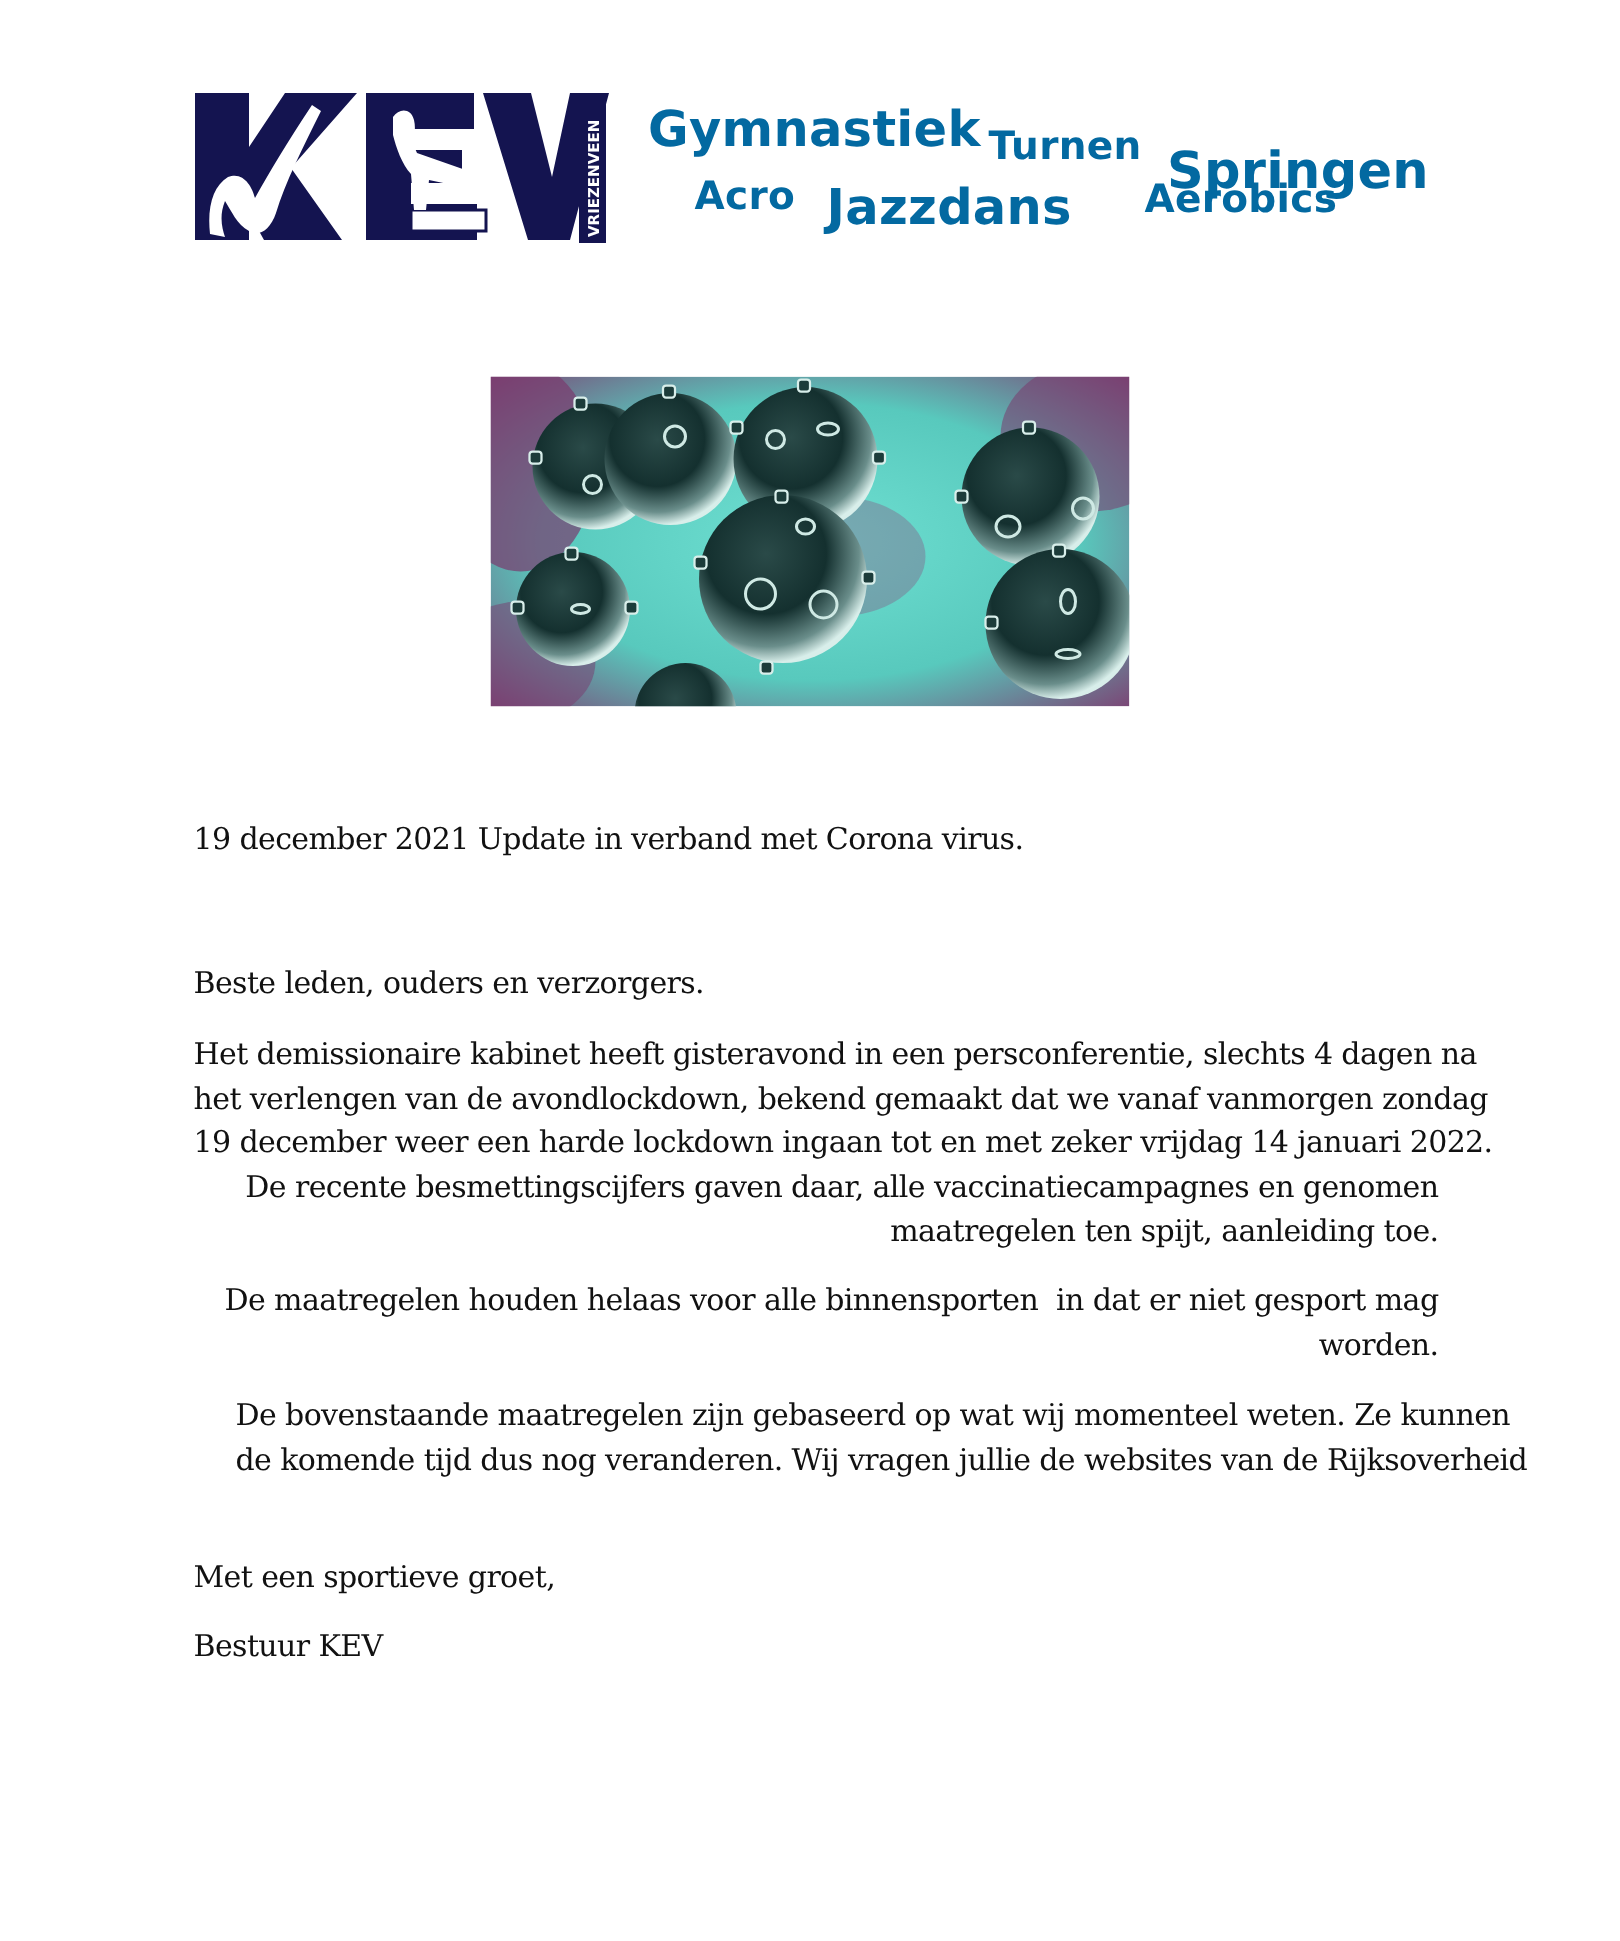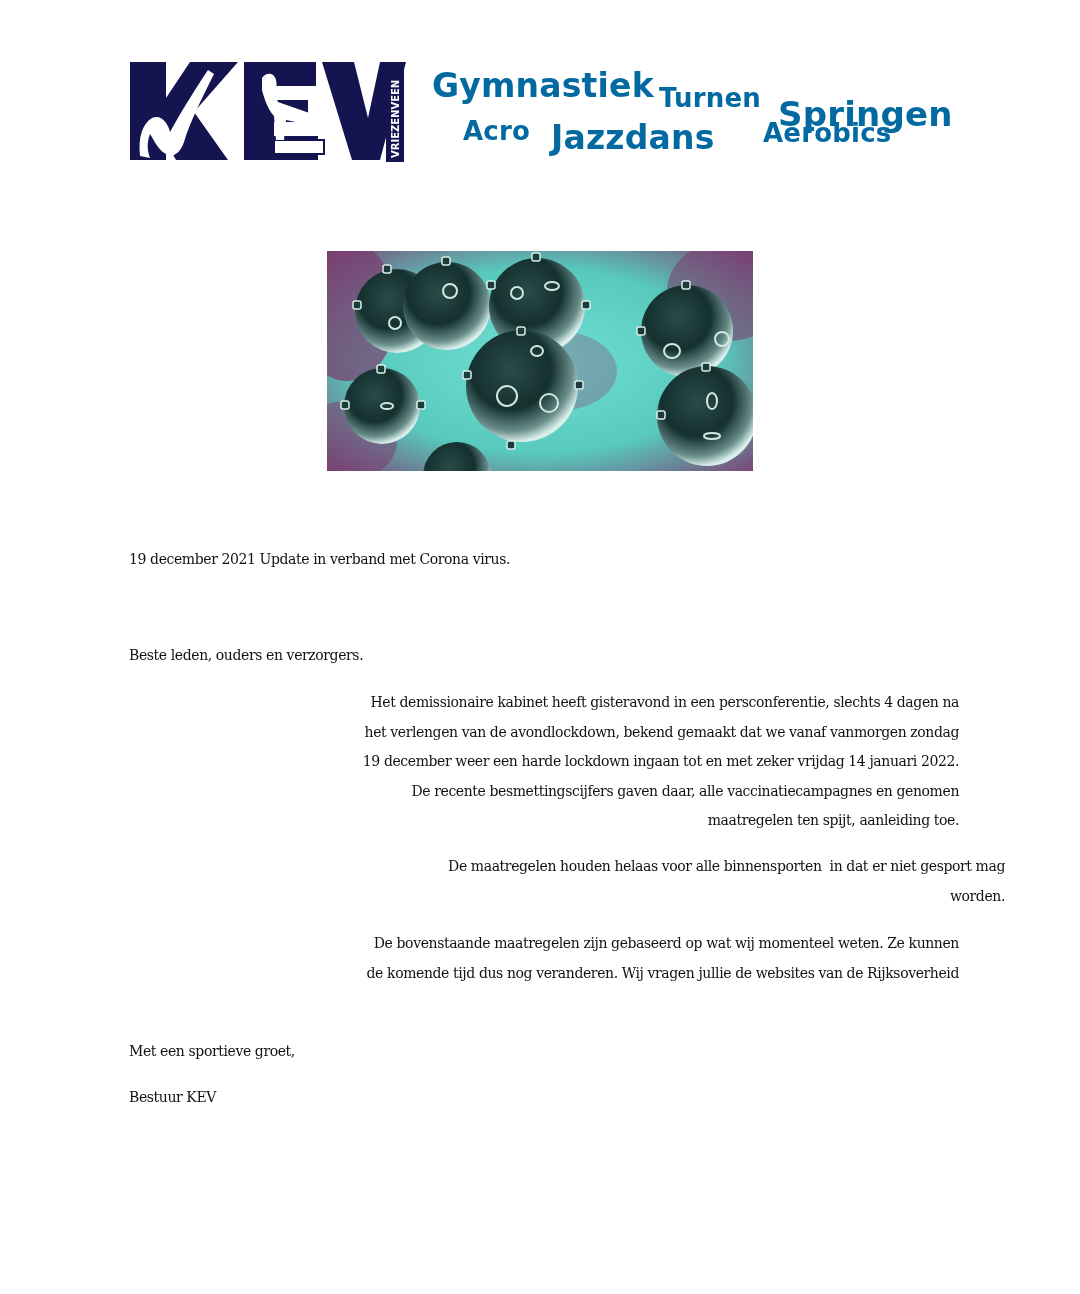--- a/index.html
+++ b/index.html
@@ -14,26 +14,26 @@
     .d-turn { left: 659px; top: 83px; font-size: 26px; }
     .d-spr { left: 778px; top: 74px; font-size: 34px; margin-top: 20px; }
     .d-acro { left: 463px; top: 116px; font-size: 26px; }
     .d-jazz { left: 551px; top: 118px; font-size: 33px; text-align: center; }
     .d-aero { left: 763px; top: 118px; font-size: 26px; }
 
     
     .virus { position: absolute; left: 327px; top: 251px; width: 426px; height: 220px; overflow: hidden; }
 
     
-    .text { position: absolute; left: 129px; font-family: "DejaVu Serif", "Liberation Serif", serif; font-size: 14px; color: #111111; line-height: 29.5px; letter-spacing: -0.4px; }
+    .text { position: absolute; left: 129px; font-family: "DejaVu Serif", "Liberation Serif", serif; font-size: 20px; color: #111111; line-height: 29.5px; letter-spacing: -0.4px; }
     .t-title { top: 545px; }
     .t-greet { top: 641px; }
     .t-p1 { top: 688px; width: 830px; }
-    .t-p2 { top: 852px; width: 830px; margin-left: 46px; }
-    .t-p3 { top: 929px; width: 830px; }
+    .t-p2 { top: 852px; width: 830px; }
+    .t-p3 { top: 929px; width: 830px; margin-left: 28px; }
     .t-close { top: 1037px; text-align: right; }
     .t-sign { top: 1083px; }
     .line { display: block; white-space: nowrap; text-align: right; }
   </style>
 </head>
 <body>
 
 <div class="page">
 
   <div class="logo">

